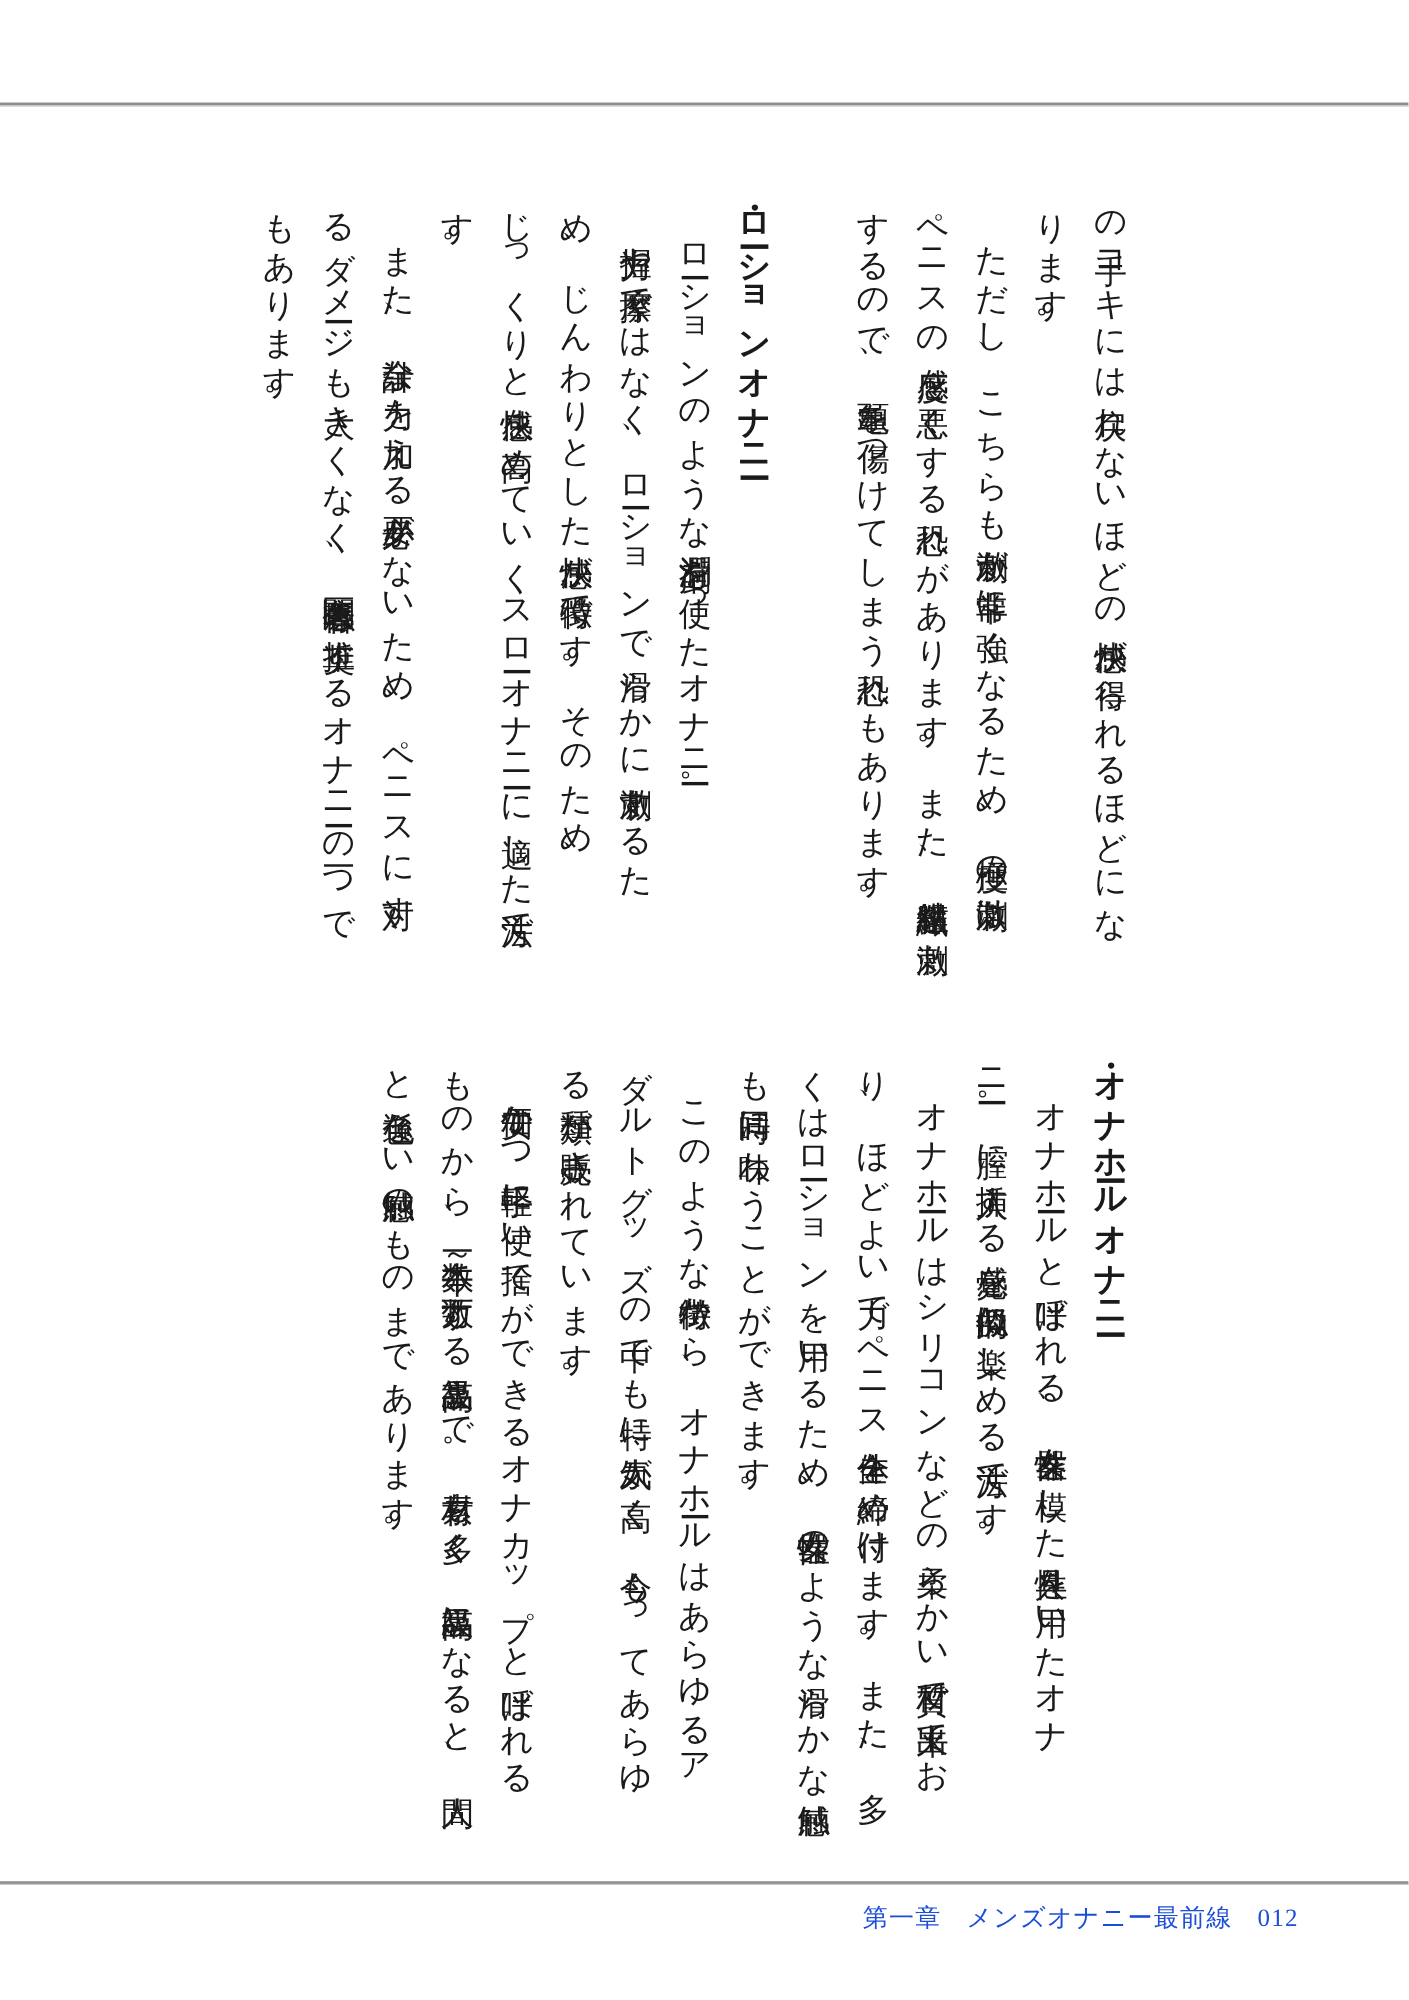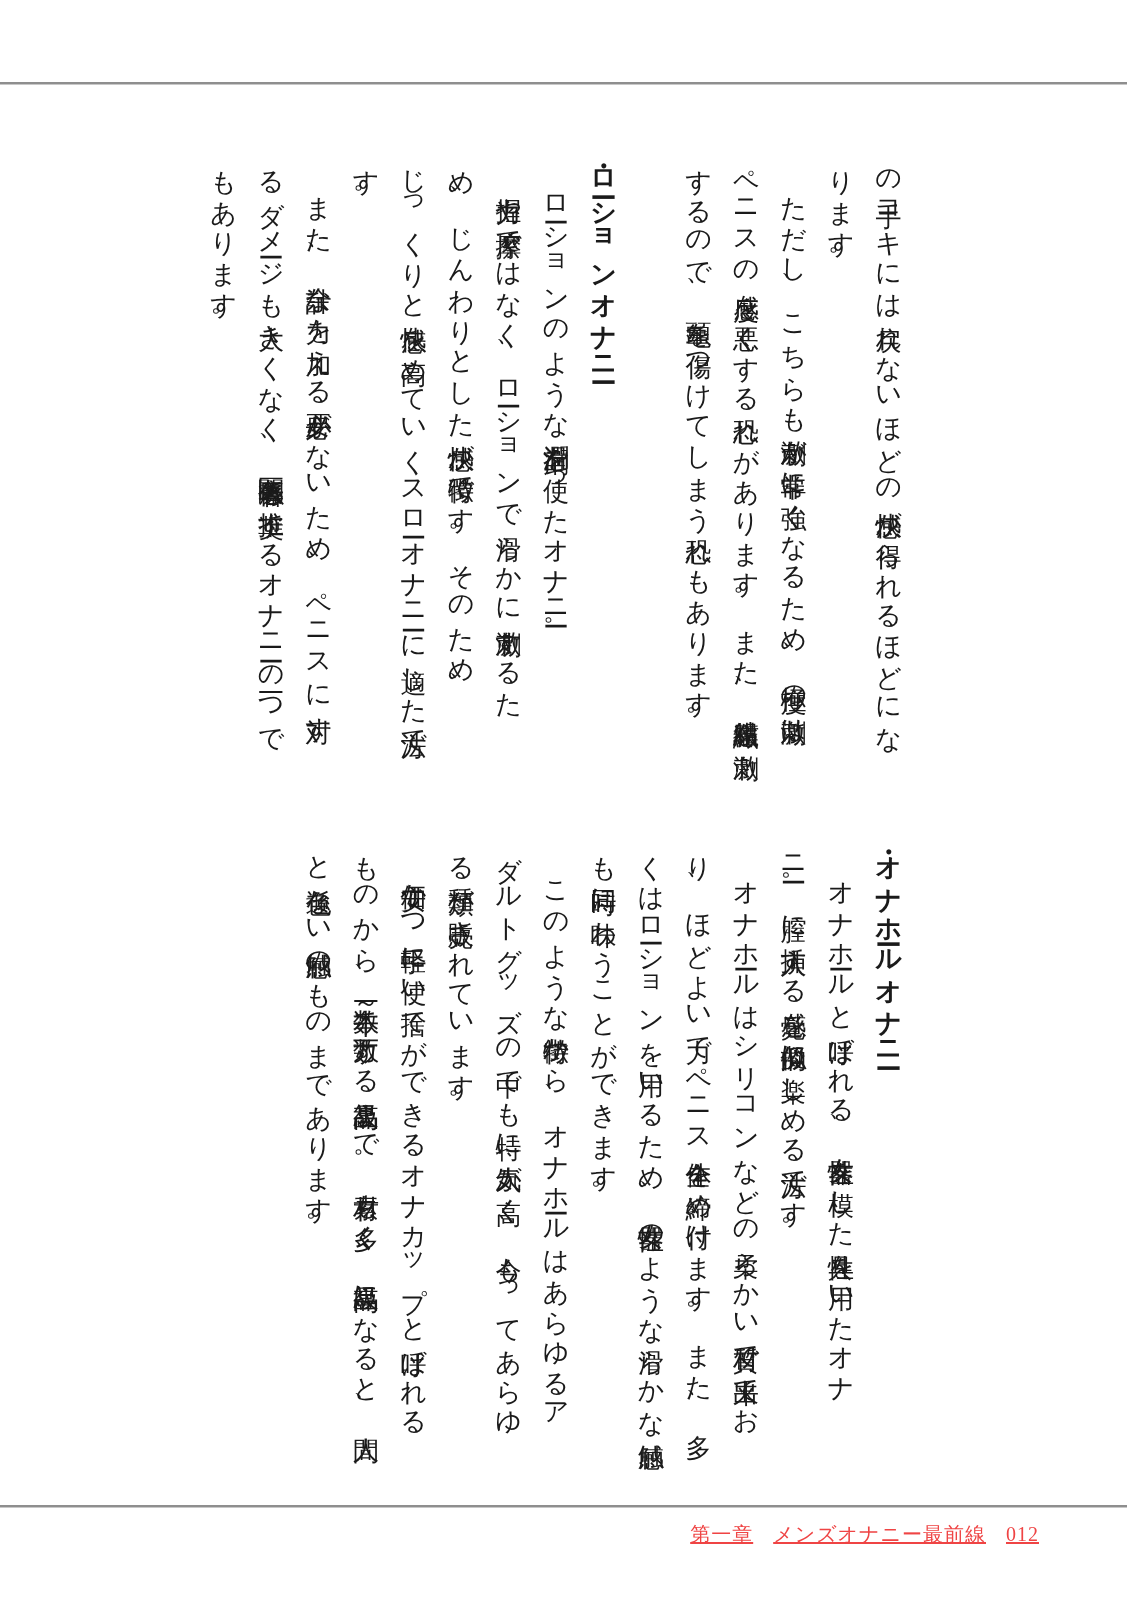--- a/index.html
+++ b/index.html
@@ -59,22 +59,21 @@
     margin-block-start: 47.5px;
   }
 
   .footer {
     position: absolute;
     top: 1521px;
     right: 88px;
     font-size: 20px;
     letter-spacing: 1px;
     white-space: nowrap;
-    color: #ef4444;
-    text-decoration: underline;
+    color: #1d4ed8;
   }
   .footer .chapter-title { margin-left: 1em; }
   .footer .page-number  { margin-left: 1em; }
 </style>
 </head>
 <body>
 
 <div class="page">
 
   <div class="rule rule-top"></div>

